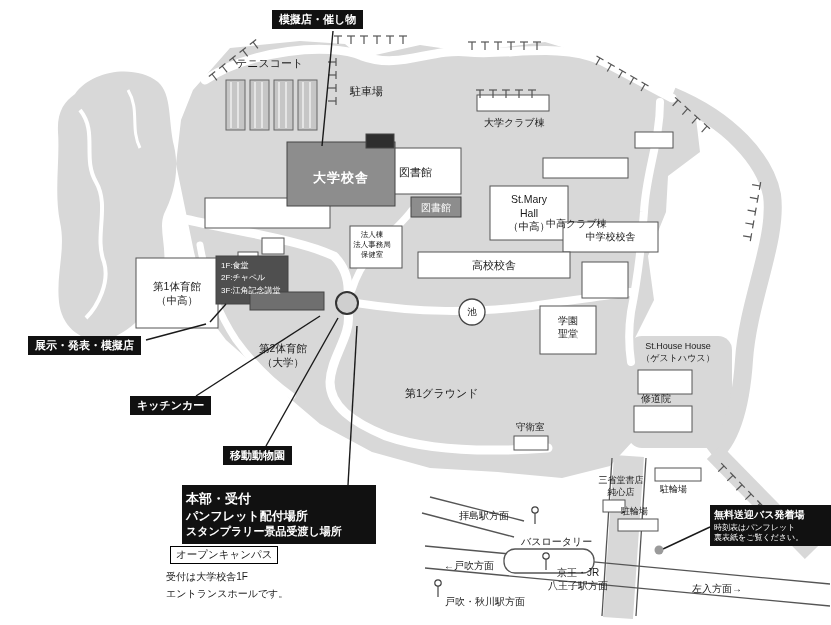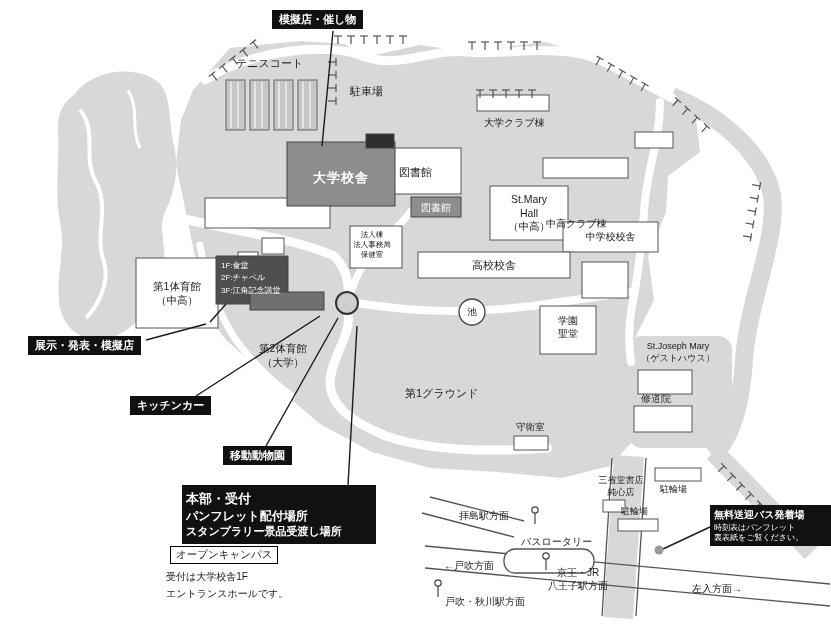--- a/index.html
+++ b/index.html
@@ -243,21 +243,21 @@
 </div>
 
 <div class="lbl ctr" style="left:459px;top:306px;width:26px;font-size:9.5px;">池</div>
 
 <div class="lbl ctr" style="left:542px;top:314px;width:52px;">
   <div>学園</div>
   <div>聖堂</div>
 </div>
 
 <div class="lbl ctr" style="left:630px;top:341px;width:96px;font-size:9px;">
-  <div>St.Joseph Mary</div>
+  <div>St.House House</div>
   <div>（ゲストハウス）</div>
 </div>
 
 <div class="lbl" style="left:641px;top:392px;">修道院</div>
 <div class="lbl" style="left:405px;top:386px;font-size:11px;">第1グラウンド</div>
 <div class="lbl" style="left:516px;top:421px;font-size:9.5px;">守衛室</div>
 
 <div class="lbl ctr" style="left:588px;top:475px;width:66px;font-size:9px;">
   <div>三省堂書店</div>
   <div>純心店</div>

